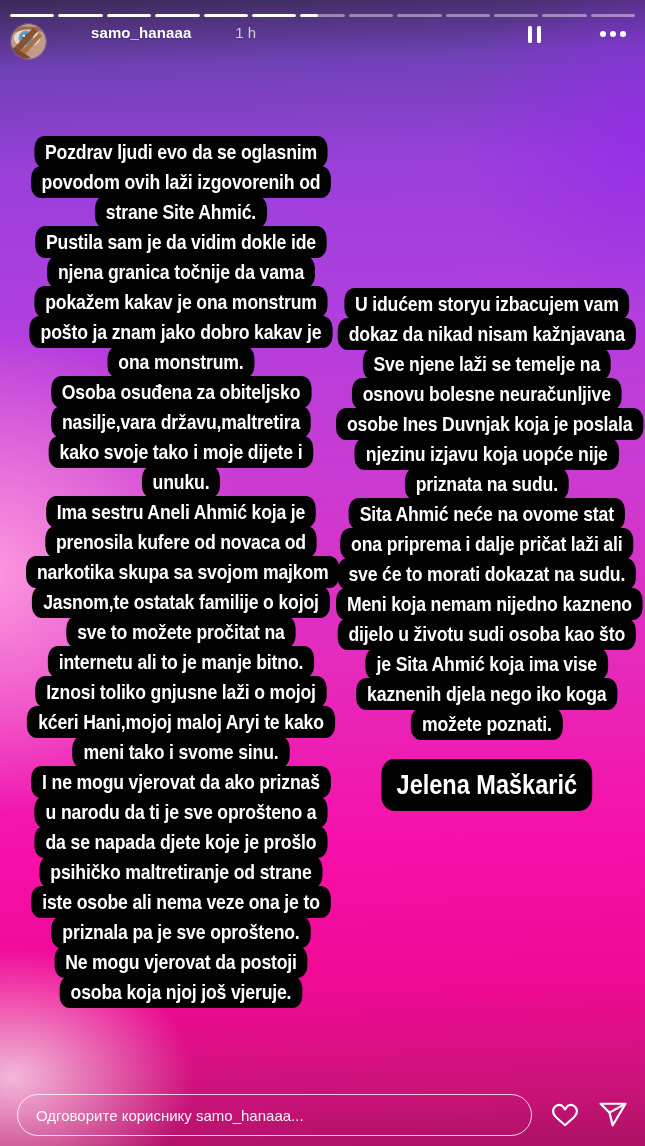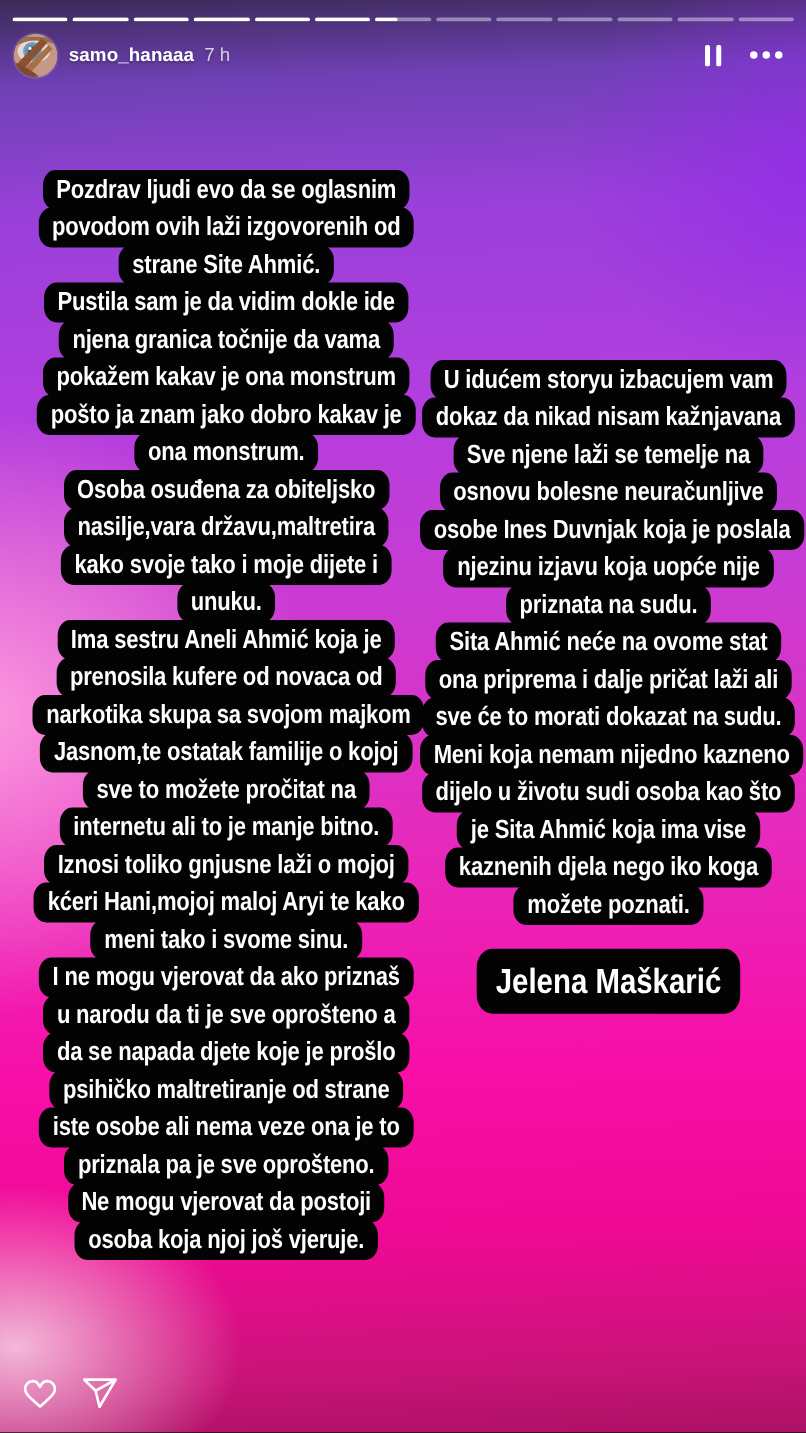--- a/index.html
+++ b/index.html
@@ -22,21 +22,21 @@
   .progress {
     position:absolute; top:14px; left:10px; right:10px;
     display:flex; gap:4px; height:3px; z-index:5;
   }
   .seg { flex:1; background:rgba(255,255,255,0.42); border-radius:2px; overflow:hidden; }
   .seg .fill { height:100%; background:#ffffff; border-radius:2px; }
 
   
   .header {
     position:absolute; top:24px; left:0; right:0; height:40px; z-index:5;
-    display:flex; align-items:center; padding:0 19px 0 11px;
+    display:flex; padding:0 19px 0 11px;gap:36px;
   }
   .avatar {
     width:35px; height:35px; border-radius:50%; overflow:hidden; flex:0 0 auto;
     box-shadow:0 0 0 1px rgba(255,255,255,0.15);
   }
   .avatar svg { display:block; }
   .uname {
     margin-left:9px; color:#fff; font-size:15px; font-weight:700;
     text-shadow:0 1px 2px rgba(0,0,0,0.25); letter-spacing:0.1px;
   }
@@ -144,21 +144,21 @@
           <circle cx="15" cy="14" r="3.2" fill="#16242d"></circle>
           <circle cx="13" cy="11.8" r="1.4" fill="#eef4f7"></circle>
           <path d="M1 10 Q14 2 32 8 L34 3 L0 2 Z" fill="#9b6b4e"></path>
           <path d="M-3 30 L22 4 L27 7 L3 34 Z" fill="#8a5132"></path>
           <path d="M2 35 L28 9 L31 12 L8 37 Z" fill="#a96f47"></path>
           <path d="M-2 22 Q10 26 20 34 L10 36 L-3 30 Z" fill="#7c4a2e"></path>
         </g>
       </svg>
     </div>
     <span class="uname">samo_hanaaa</span>
-    <span class="tstamp">7 h</span>
+    <span class="tstamp">1 h</span>
     <span class="hspace"></span>
     <span class="pausebtn">
       <i></i>
         <i></i>
     </span>
     <span class="morebtn">
       <i></i>
         <i></i>
         <i></i>
     </span>
@@ -217,20 +217,21 @@
           <div class="tline"><span class="pill">kaznenih djela nego iko koga</span></div>
           <div class="tline"><span class="pill">možete poznati.</span></div>
         </div>
       <div class="sig-row">
         <span class="pill">Jelena Maškarić</span>
       </div>
     </div>
   </div>
 
   <div class="reply">
+    <input type="text" placeholder="Одговорите кориснику samo_hanaaa..." style="">
     <span class="icon-btn">
       <svg width="30" height="30" viewBox="0 0 24 24" fill="none" stroke="#ffffff" stroke-width="1.7">
         <path d="M16.79 3.9a4.99 4.99 0 0 1 4.71 5.22c0 3.07-2.65 4.96-5.2 7.22-2.51 2.24-3.86 3.47-4.3 3.75-.48-.31-2.14-1.82-4.3-3.75C5.14 14.07 2.5 12.17 2.5 9.12A4.99 4.99 0 0 1 7.21 3.9a4.21 4.21 0 0 1 3.67 1.94c.84 1.18.98 1.76 1.12 1.76s.28-.59 1.11-1.77a4.17 4.17 0 0 1 3.68-1.93z"></path>
       </svg>
     </span>
     <span class="icon-btn">
       <svg width="30" height="30" viewBox="0 0 24 24" fill="none" stroke="#ffffff" stroke-width="1.7" stroke-linejoin="round">
         <line x1="22" y1="3" x2="9.2" y2="10.1"></line>
         <polygon points="11.7 20.3 22 3 2 3 9.2 10.1 11.7 20.3"></polygon>
       </svg>

